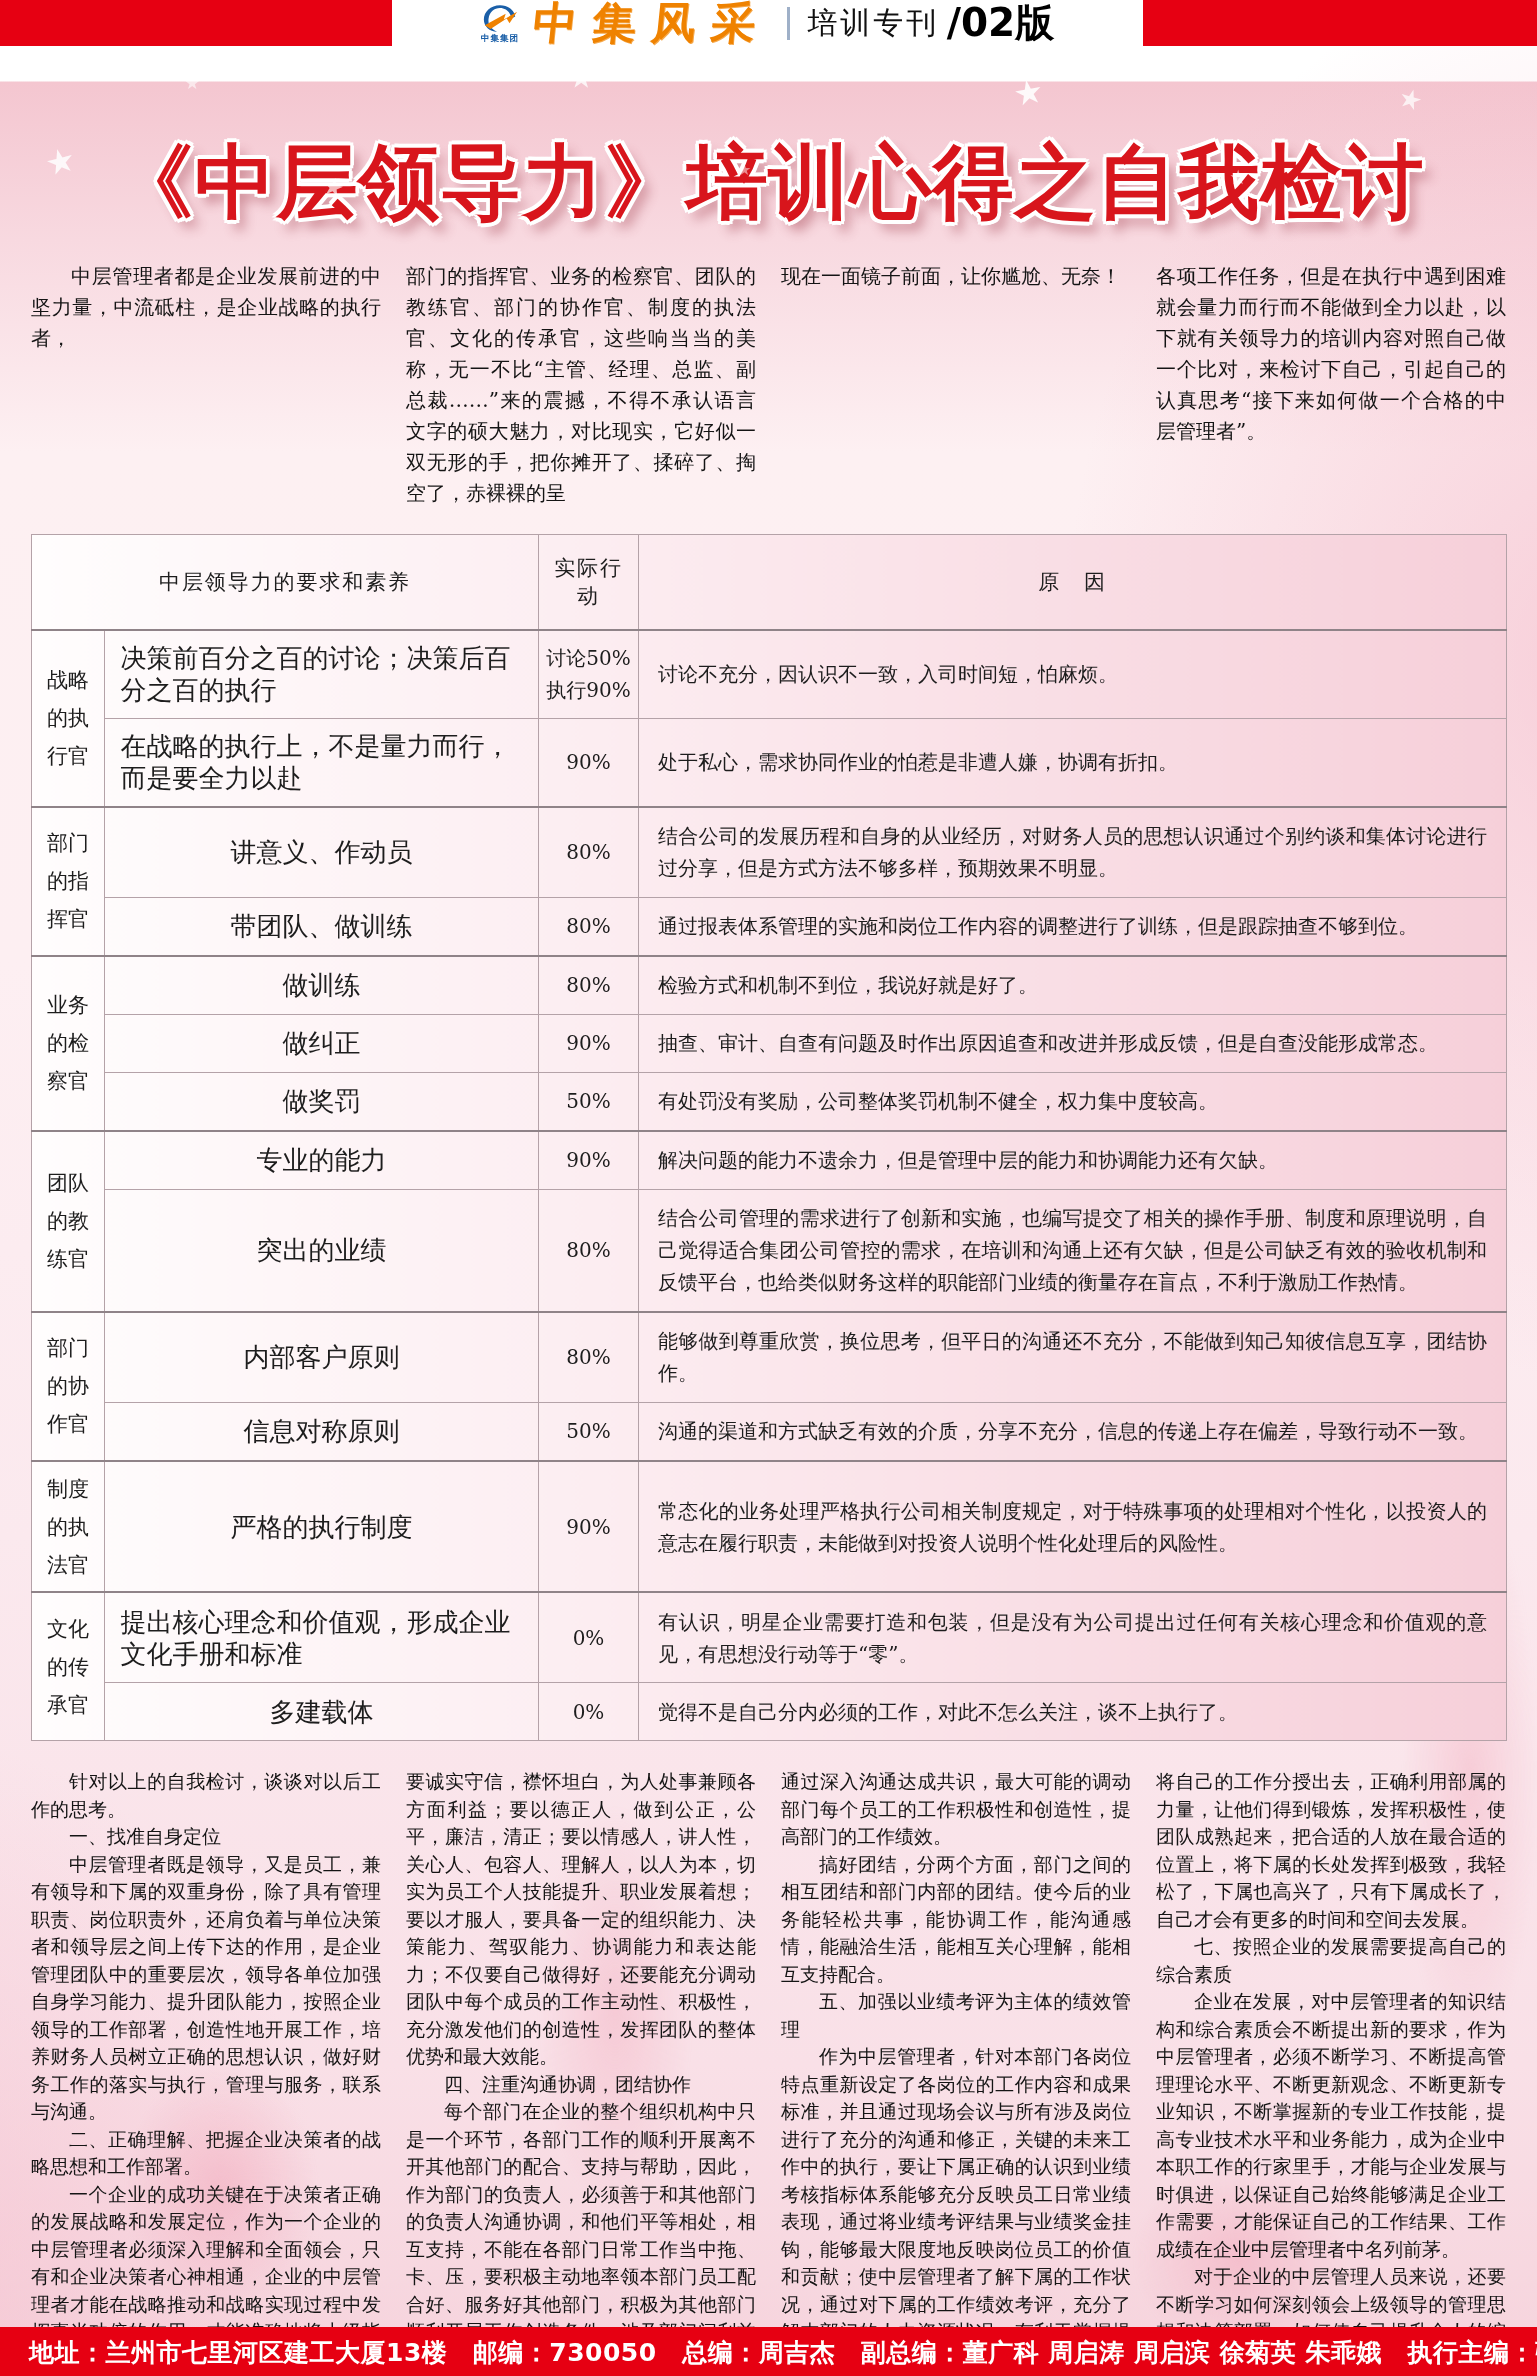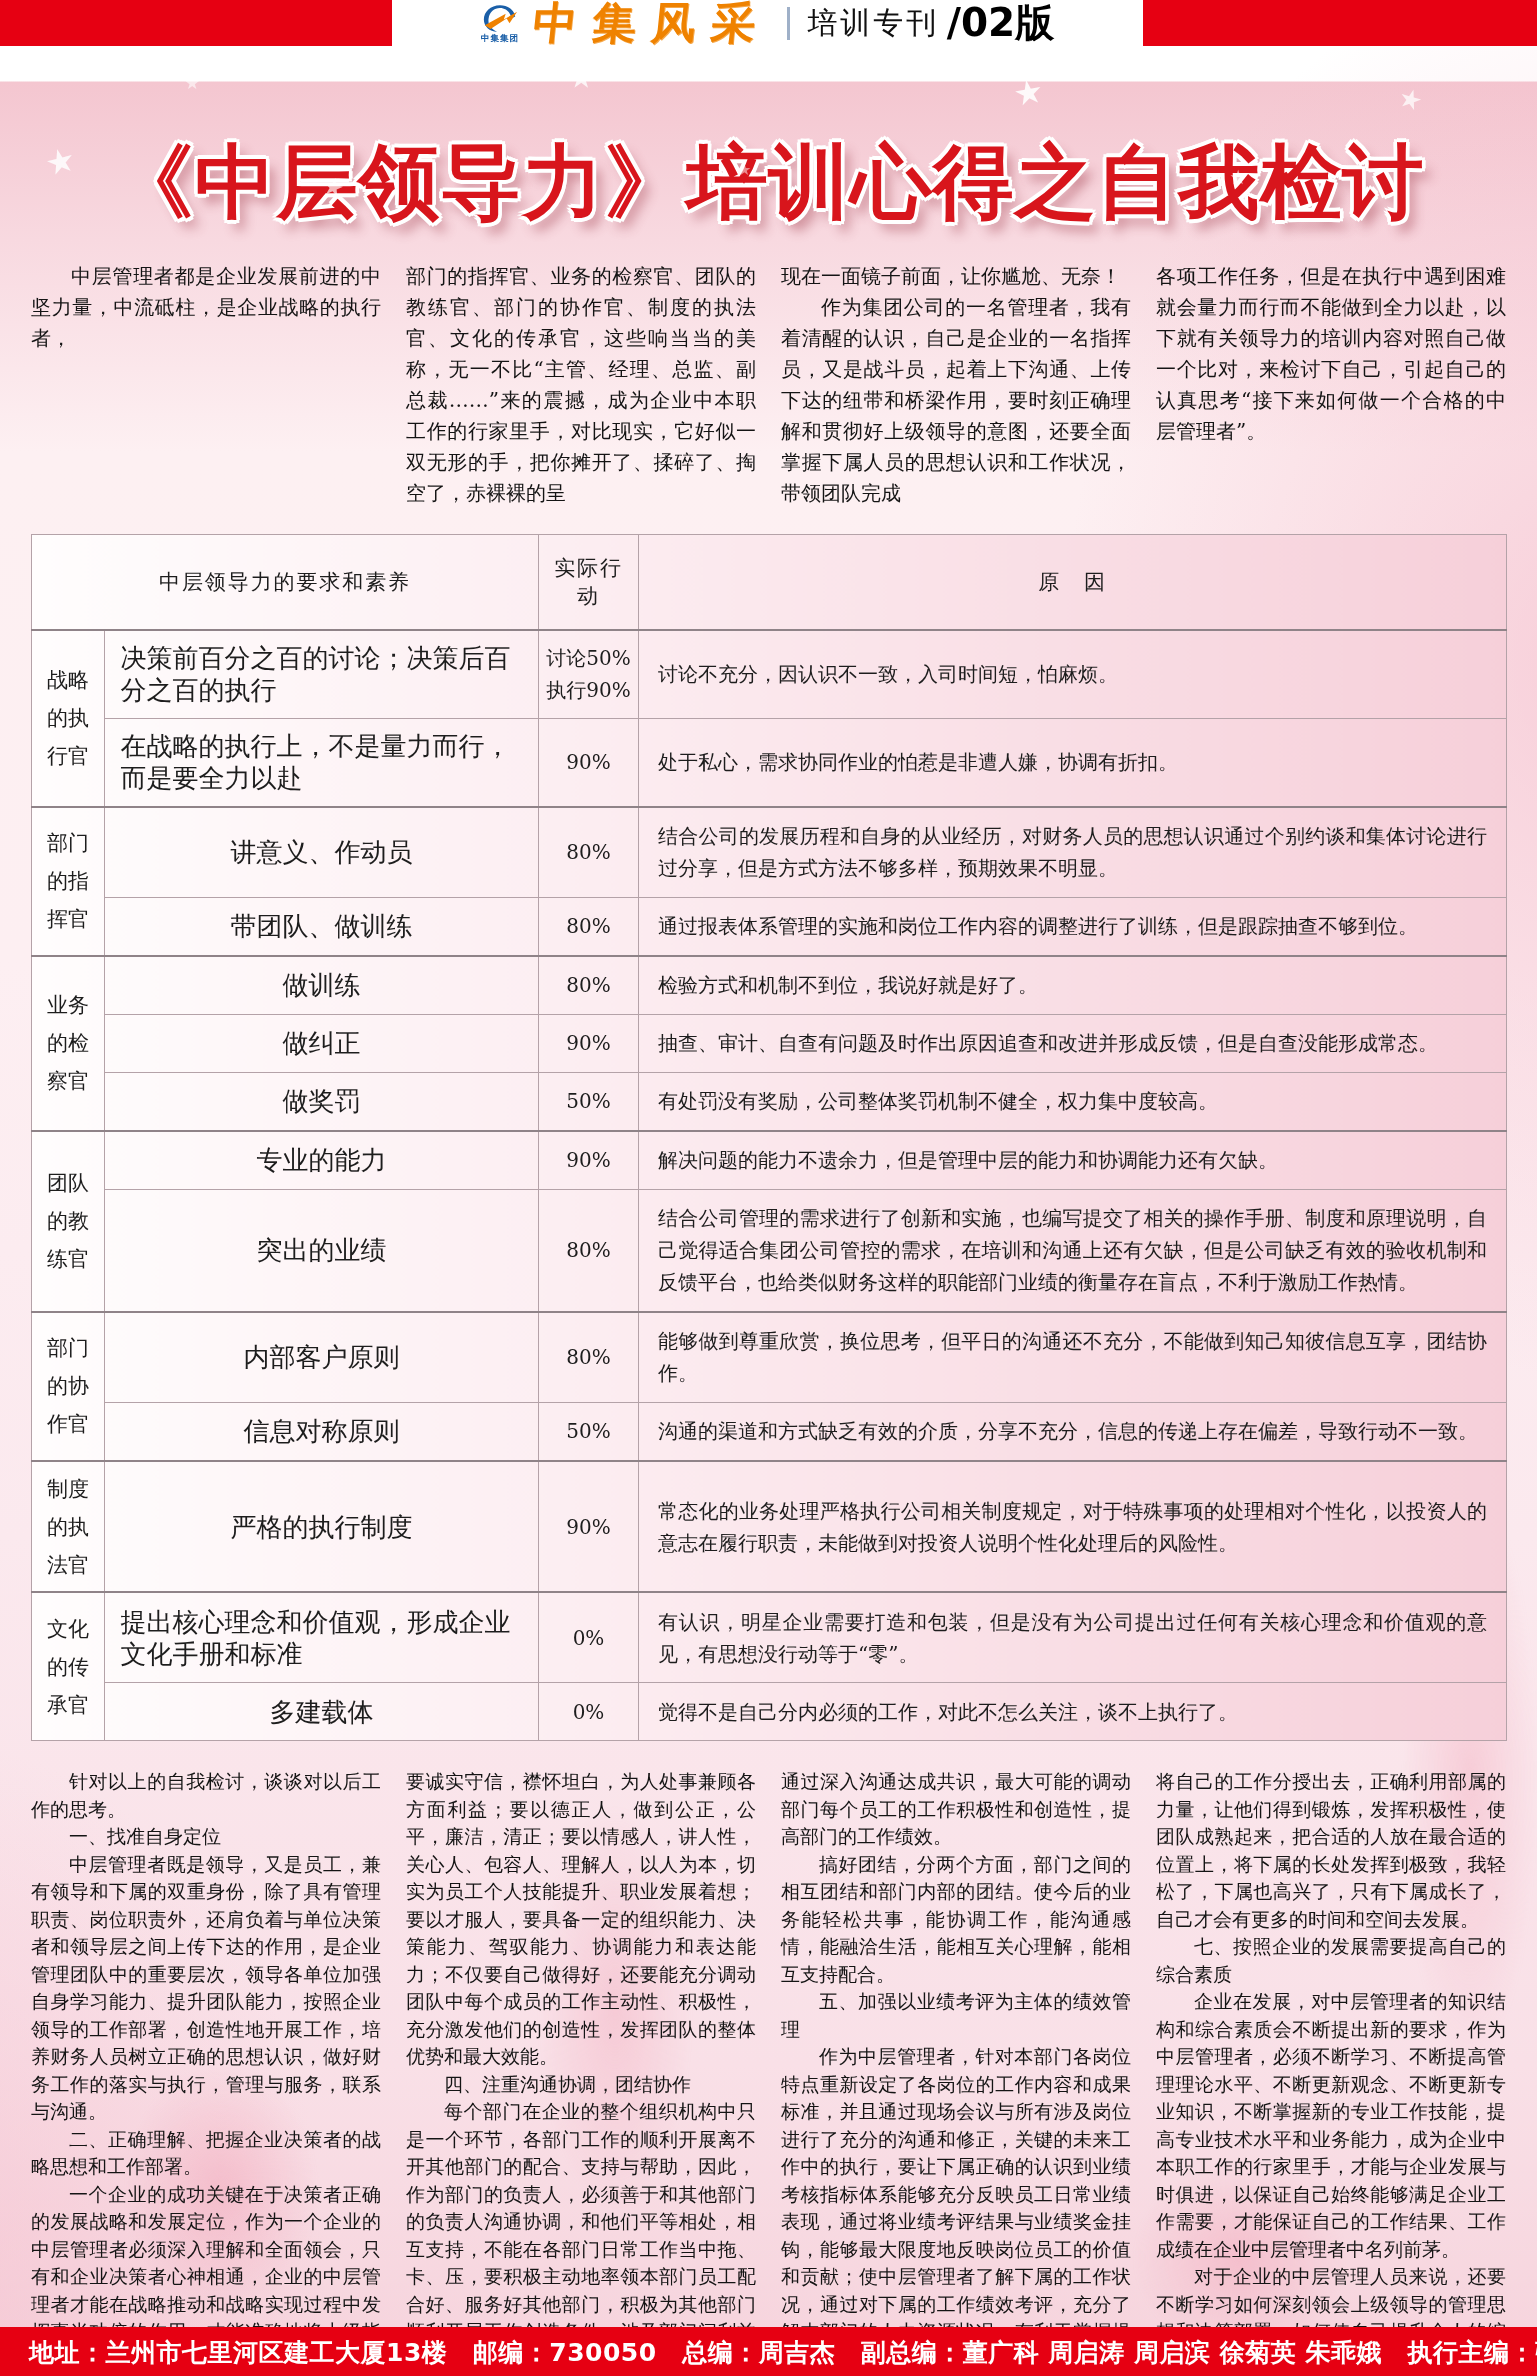--- a/index.html
+++ b/index.html
@@ -118,25 +118,24 @@
     <span class="star" style="left:80%;top:62%;font-size:17.3px;opacity:.6;"></span>
     <span class="star" style="left:91%;top:20%;font-size:23px;opacity:.75;transform:rotate(16deg);"></span>
     <h1 class="page-title">《中层领导力》培训心得之自我检讨</h1>
   </div>
 
   <section class="cols intro">
       <div class="col">
         <p class="para">中层管理者都是企业发展前进的中坚力量，中流砥柱，是企业战略的执行者，</p>
       </div>
       <div class="col">
-        <p class="para noindent">部门的指挥官、业务的检察官、团队的教练官、部门的协作官、制度的执法官、文化的传承官，这些响当当的美称，无一不比“主管、经理、总监、副总裁……”来的震撼，成为企业中本职工作的行家里手，对比现实，它好似一双无形的手，把你摊开了、揉碎了、掏空了，赤裸裸的呈</p>
+        <p class="para noindent">部门的指挥官、业务的检察官、团队的教练官、部门的协作官、制度的执法官、文化的传承官，这些响当当的美称，无一不比“主管、经理、总监、副总裁……”来的震撼，不得不承认语言文字的硕大魅力，对比现实，它好似一双无形的手，把你摊开了、揉碎了、掏空了，赤裸裸的呈</p>
       </div>
       <div class="col">
         <p class="para noindent">现在一面镜子前面，让你尴尬、无奈！</p>
-        <p class="para">作为集团公司的一名管理者，我有着清醒的认识，自己是企业的一名指挥员，又是战斗员，起着上下沟通、上传下达的纽带和桥梁作用，要时刻正确理解和贯彻好上级领导的意图，还要全面掌握下属人员的思想认识和工作状况，带领团队完成</p>
       </div>
       <div class="col">
         <p class="para noindent">各项工作任务，但是在执行中遇到困难就会量力而行而不能做到全力以赴，以下就有关领导力的培训内容对照自己做一个比对，来检讨下自己，引起自己的认真思考“接下来如何做一个合格的中层管理者”。</p>
       </div>
     </section>
 
   <table class="review-table">
     <colgroup>
         <col style="width:73px">
         <col style="width:434px">

